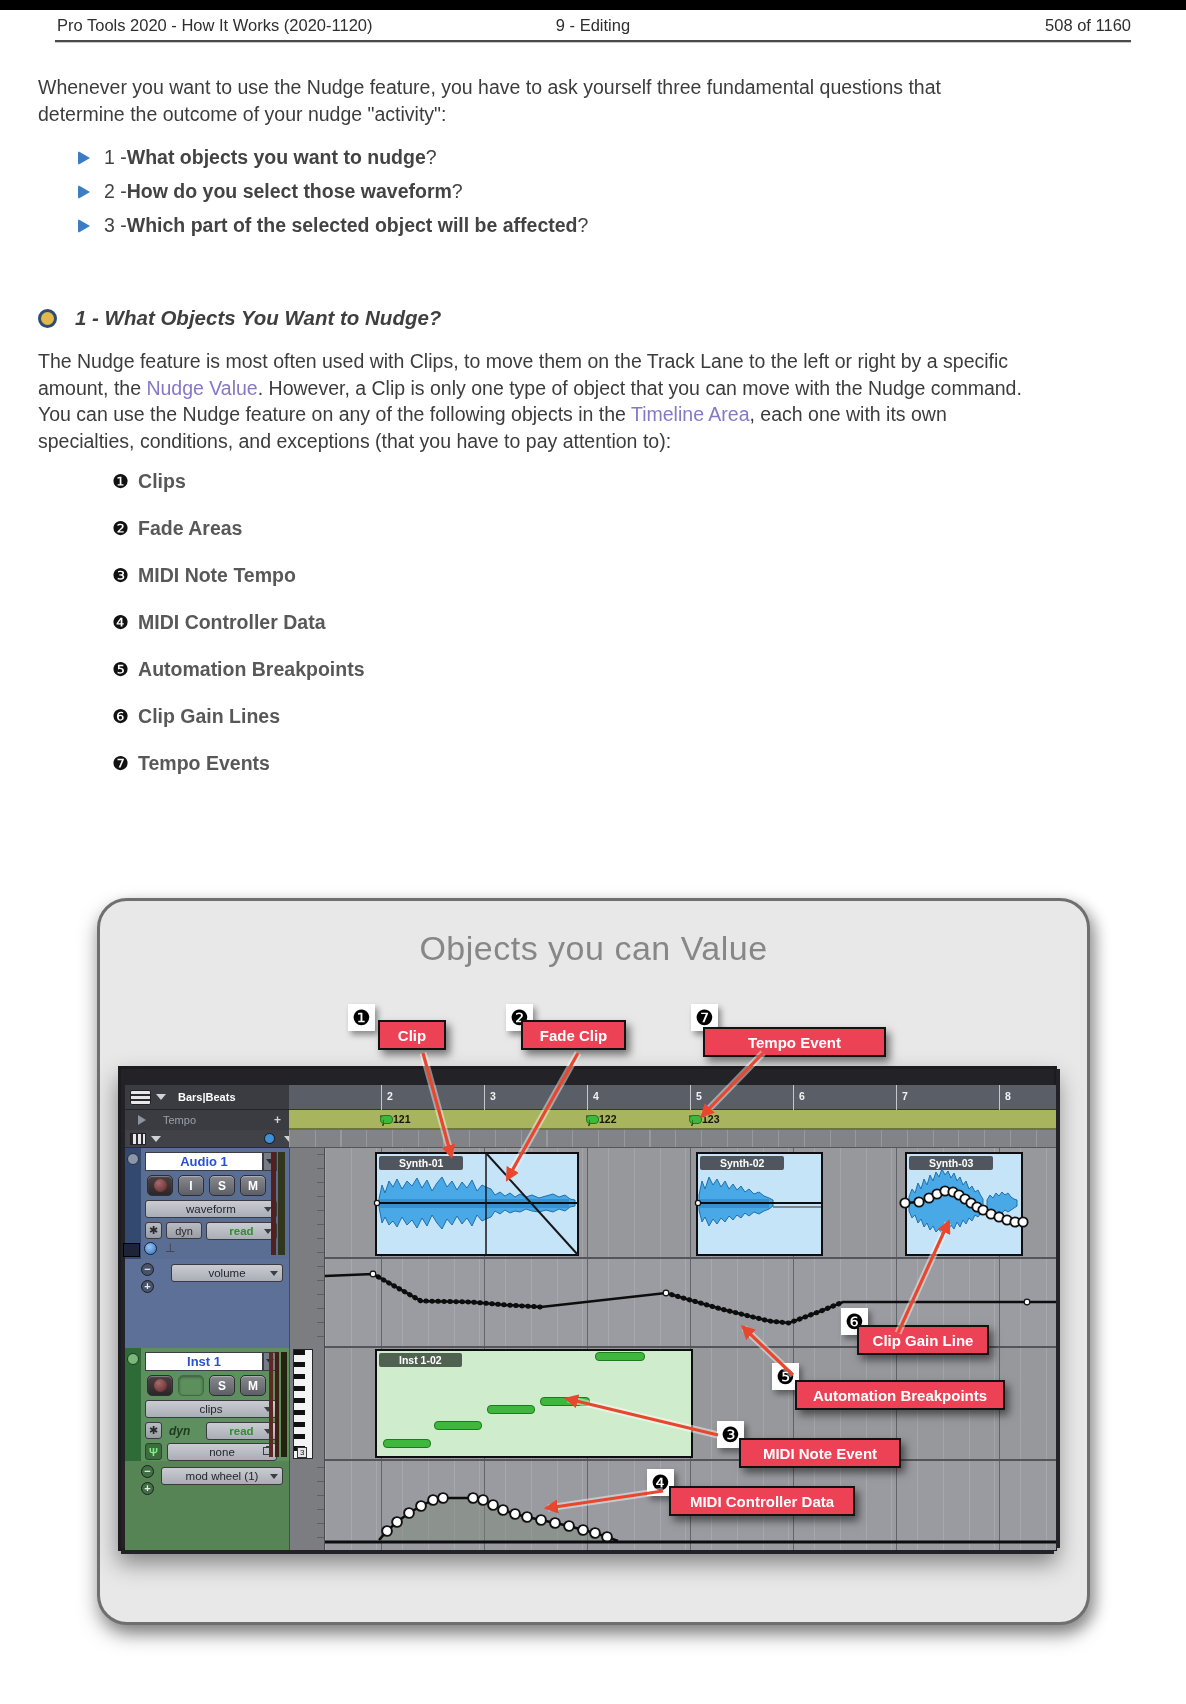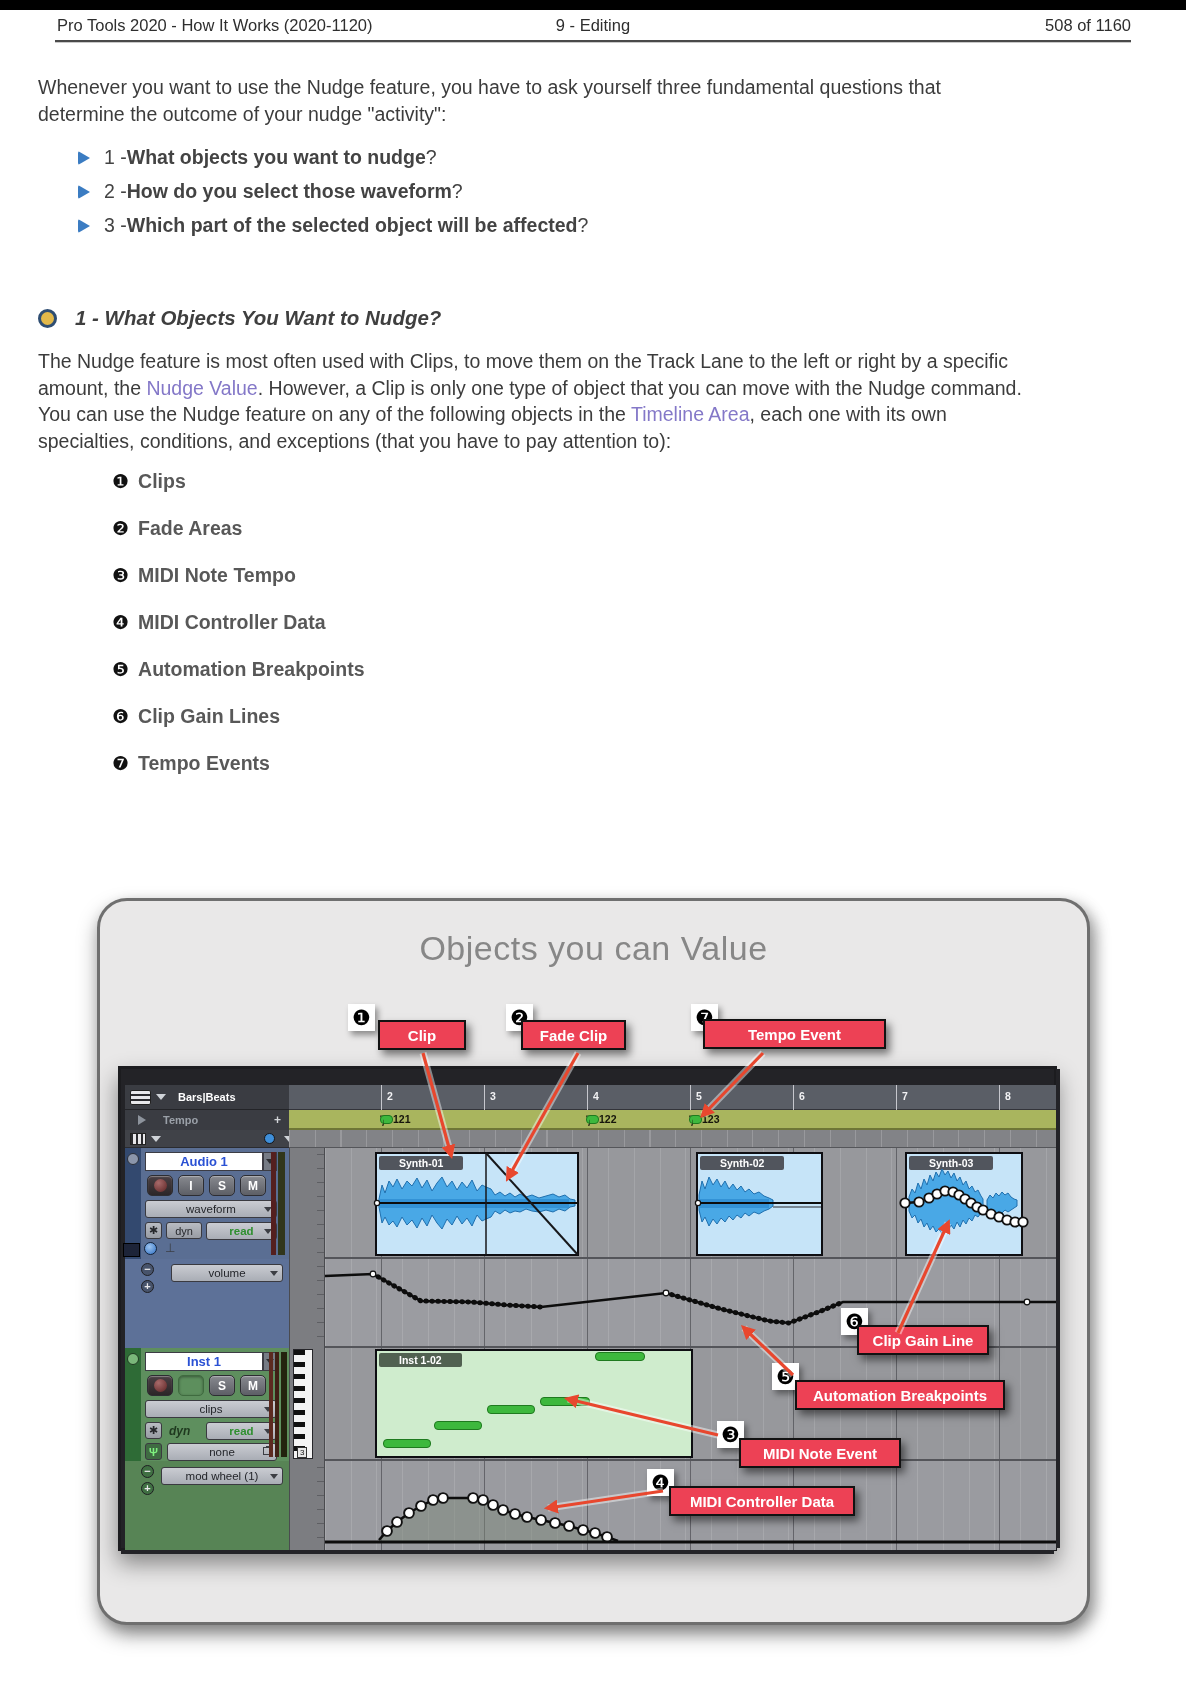--- a/index.html
+++ b/index.html
@@ -48,21 +48,21 @@
   .r1-left{left:4px;top:16px;width:164px;height:25px;background:#3a3c42;border-bottom:1px solid #232428;display:flex;align-items:center;}
   .r1-right{left:168px;top:16px;width:767px;height:25px;background:#5a5e66;border-bottom:1px solid #33343a;}
   .burger{width:21px;height:15px;margin-left:5px;background:#e7e7ea;border-radius:2px;
           background-image:linear-gradient(#2a2a2e 2px,transparent 2px);background-size:100% 5px;background-position:0 3px;background-repeat:repeat-y;border:1px solid #222;}
   .tri-dn{width:0;height:0;border-left:5px solid transparent;border-right:5px solid transparent;border-top:6px solid #cfd3d8;margin-left:5px;}
   .r1-label{color:#fff;font-weight:bold;font-size:11px;margin-left:12px;}
   .bar-tick{position:absolute;top:16px;width:1px;height:25px;background:rgba(235,235,240,.75);}
   .bar-num{position:absolute;top:21px;color:#f2f2f4;font-weight:bold;font-size:10.5px;}
   .r2-left{left:4px;top:41px;width:164px;height:20px;background:#3a3c42;display:flex;align-items:center;}
   .r2-play{width:0;height:0;border-left:8px solid #8d939c;border-top:5px solid transparent;border-bottom:5px solid transparent;margin-left:13px;}
-  .r2-label{color:#9aa0a8;font-weight:bold;font-size:11px;margin-left:17px;}
+  .r2-label{color:#9aa0a8;font-weight:normal;font-size:11px;margin-left:17px;}
   .r2-plus{position:absolute;left:153px;top:44px;color:#d3d6da;font-size:12px;font-weight:bold;}
   .r2-right{left:168px;top:41px;width:767px;height:20px;background:#a9b55e;border-bottom:2px solid #6e7636;}
   .tmark{position:absolute;top:44px;display:flex;align-items:center;color:#15150c;}
   .tmark svg{margin-right:2px;}
   .tmark .note{font-size:11px;margin-right:1px;}
   .tmark .val{font-size:10.5px;font-weight:bold;}
   .r3-left{left:4px;top:61px;width:164px;height:18px;background:#404248;display:flex;align-items:center;border-bottom:1px solid #2a2b2f;}
   .lines-ic{width:16px;height:12px;margin-left:5px;background:#e7e7ea;border:1px solid #222;
             background-image:linear-gradient(90deg,#2a2a2e 2px,transparent 2px);background-size:5px 100%;background-repeat:repeat-x;}
   .clock{position:absolute;left:143px;top:64px;width:11px;height:11px;border-radius:50%;background:#3f8fd9;border:1px solid #15161a;}
@@ -175,25 +175,25 @@
     <div class="obj-row">
         <span class="obj-glyph">❼</span>
         <span class="obj-label">Tempo Events</span>
       </div>
   </div>
 
   <div class="figure">
     <div class="fig-title">Objects you can Value</div>
 
     <div class="numsq" style="left:248px;top:103px;">❶</div>
-    <div class="rbadge" style="left:278px;top:119px;width:88px;">Clip</div>
+    <div class="rbadge" style="left:278px;top:119px;width:68px;">Clip</div>
     <div class="numsq" style="left:406px;top:103px;">❷</div>
     <div class="rbadge" style="left:421px;top:119px;width:105px;">Fade Clip</div>
     <div class="numsq" style="left:591px;top:103px;">❼</div>
-    <div class="rbadge" style="left:603px;top:118px;width:183px;">Tempo Event</div>
+    <div class="rbadge" style="left:603px;top:126px;width:183px;">Tempo Event</div>
 
     <div class="pt">
 
       <div class="abs" style="left:0;top:0;width:100%;height:16px;background:#232327;"></div>
       <div class="abs" style="left:0;top:0;width:4px;height:100%;background:#232327;"></div>
       <div class="abs" style="left:935px;top:0;width:4px;height:100%;background:#232327;"></div>
       <div class="abs" style="left:0;top:481px;width:100%;height:4px;background:#232327;"></div>
 
       <div class="abs r1-left">
         <span class="burger"></span>

